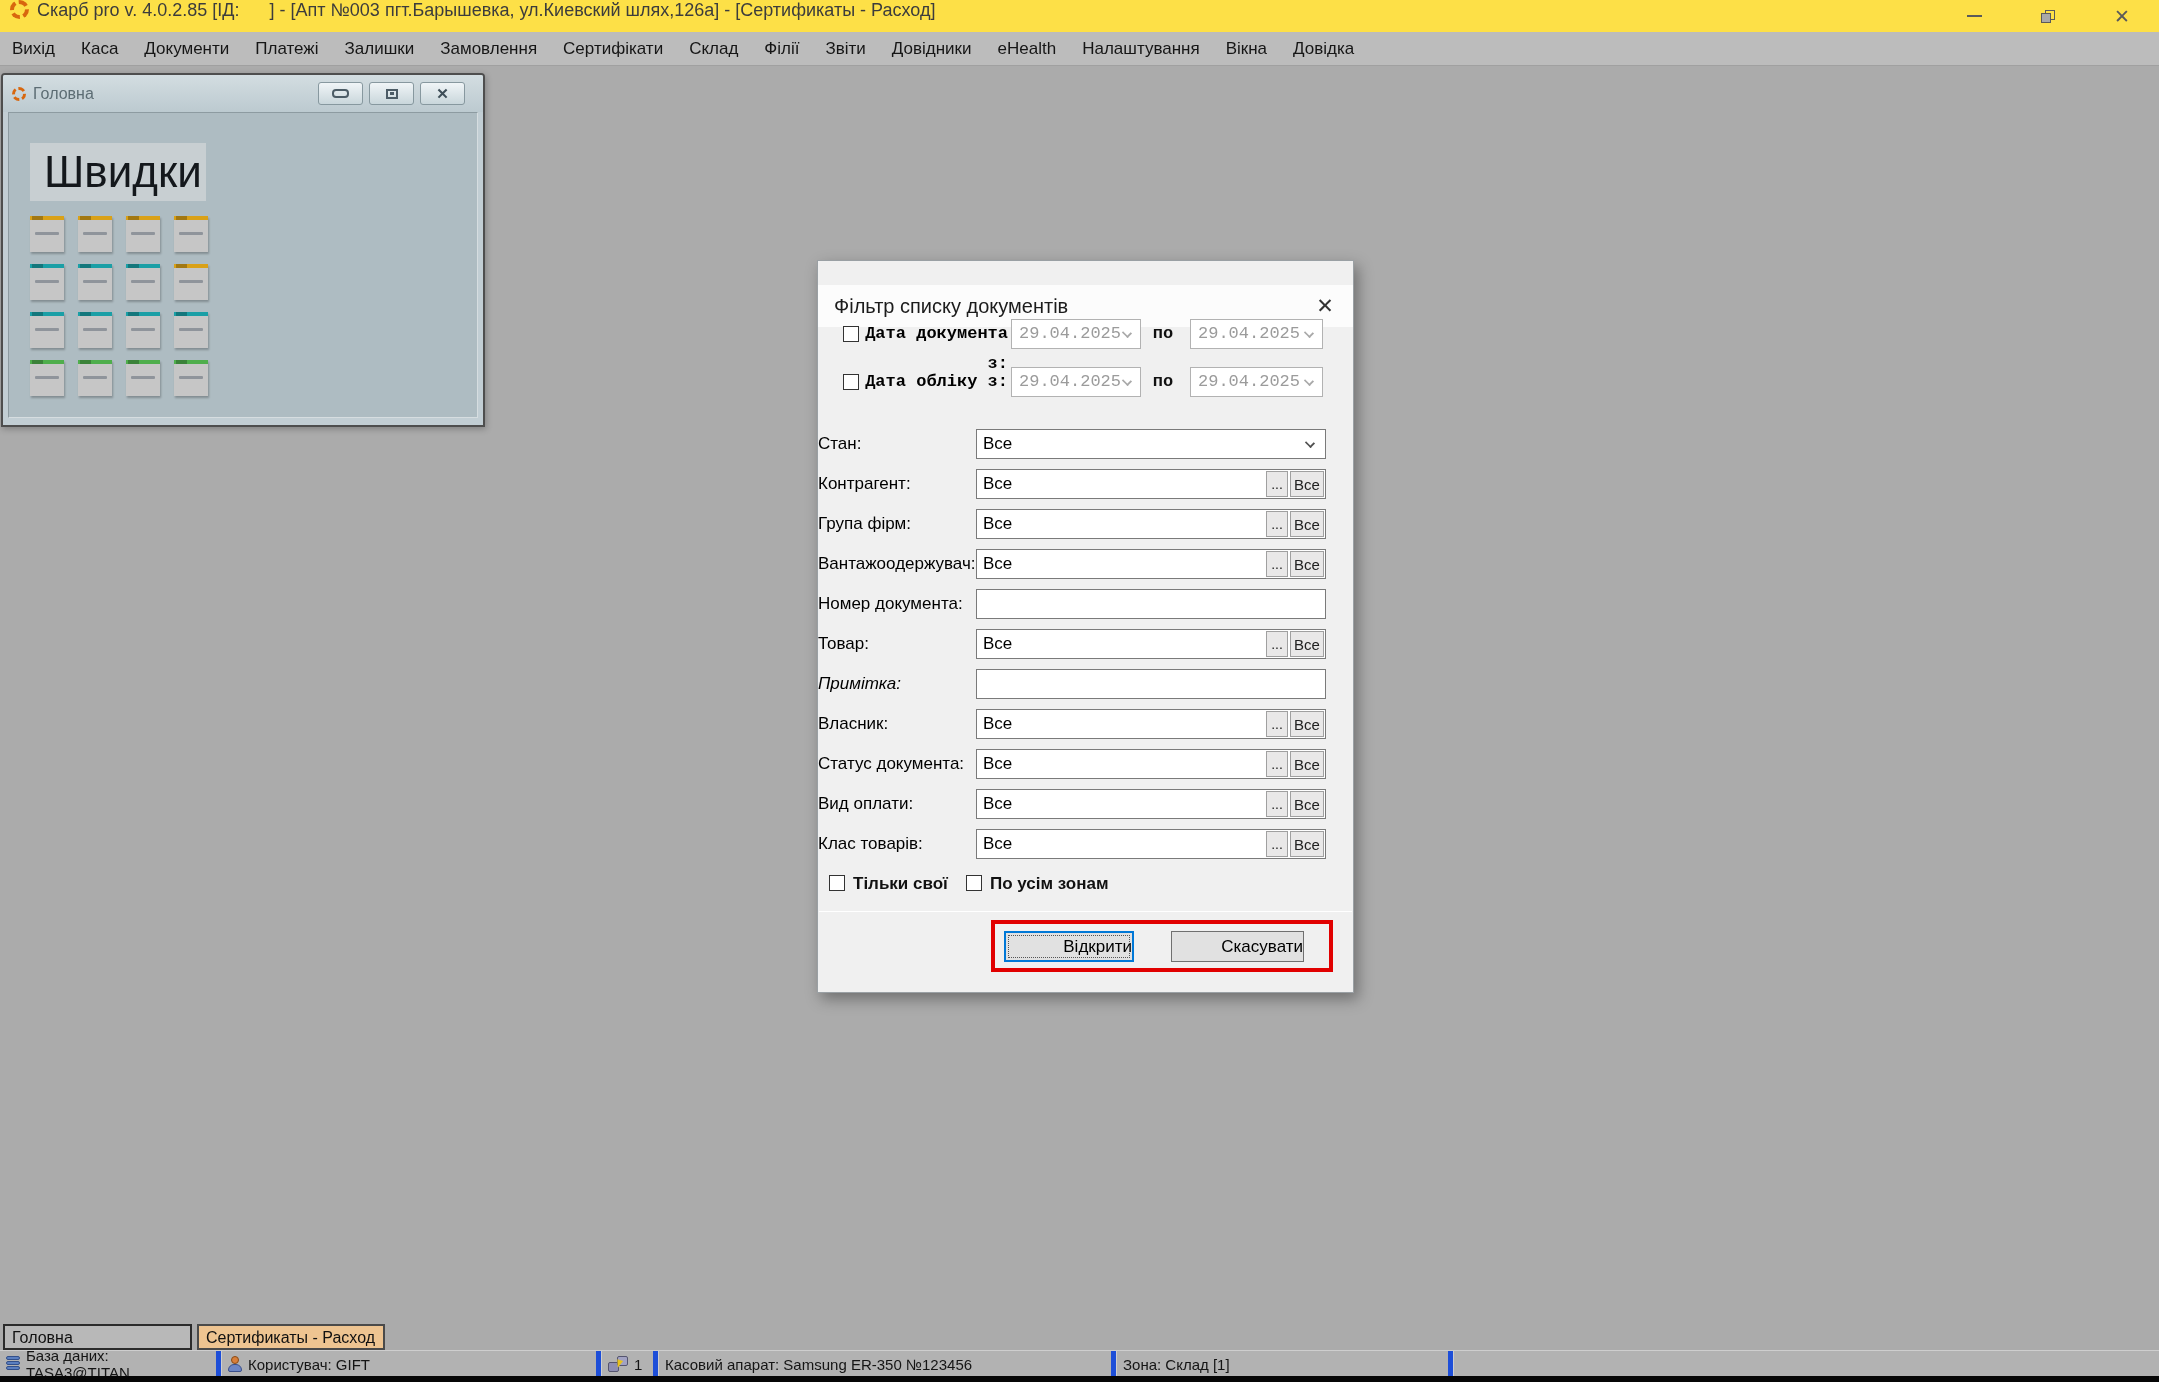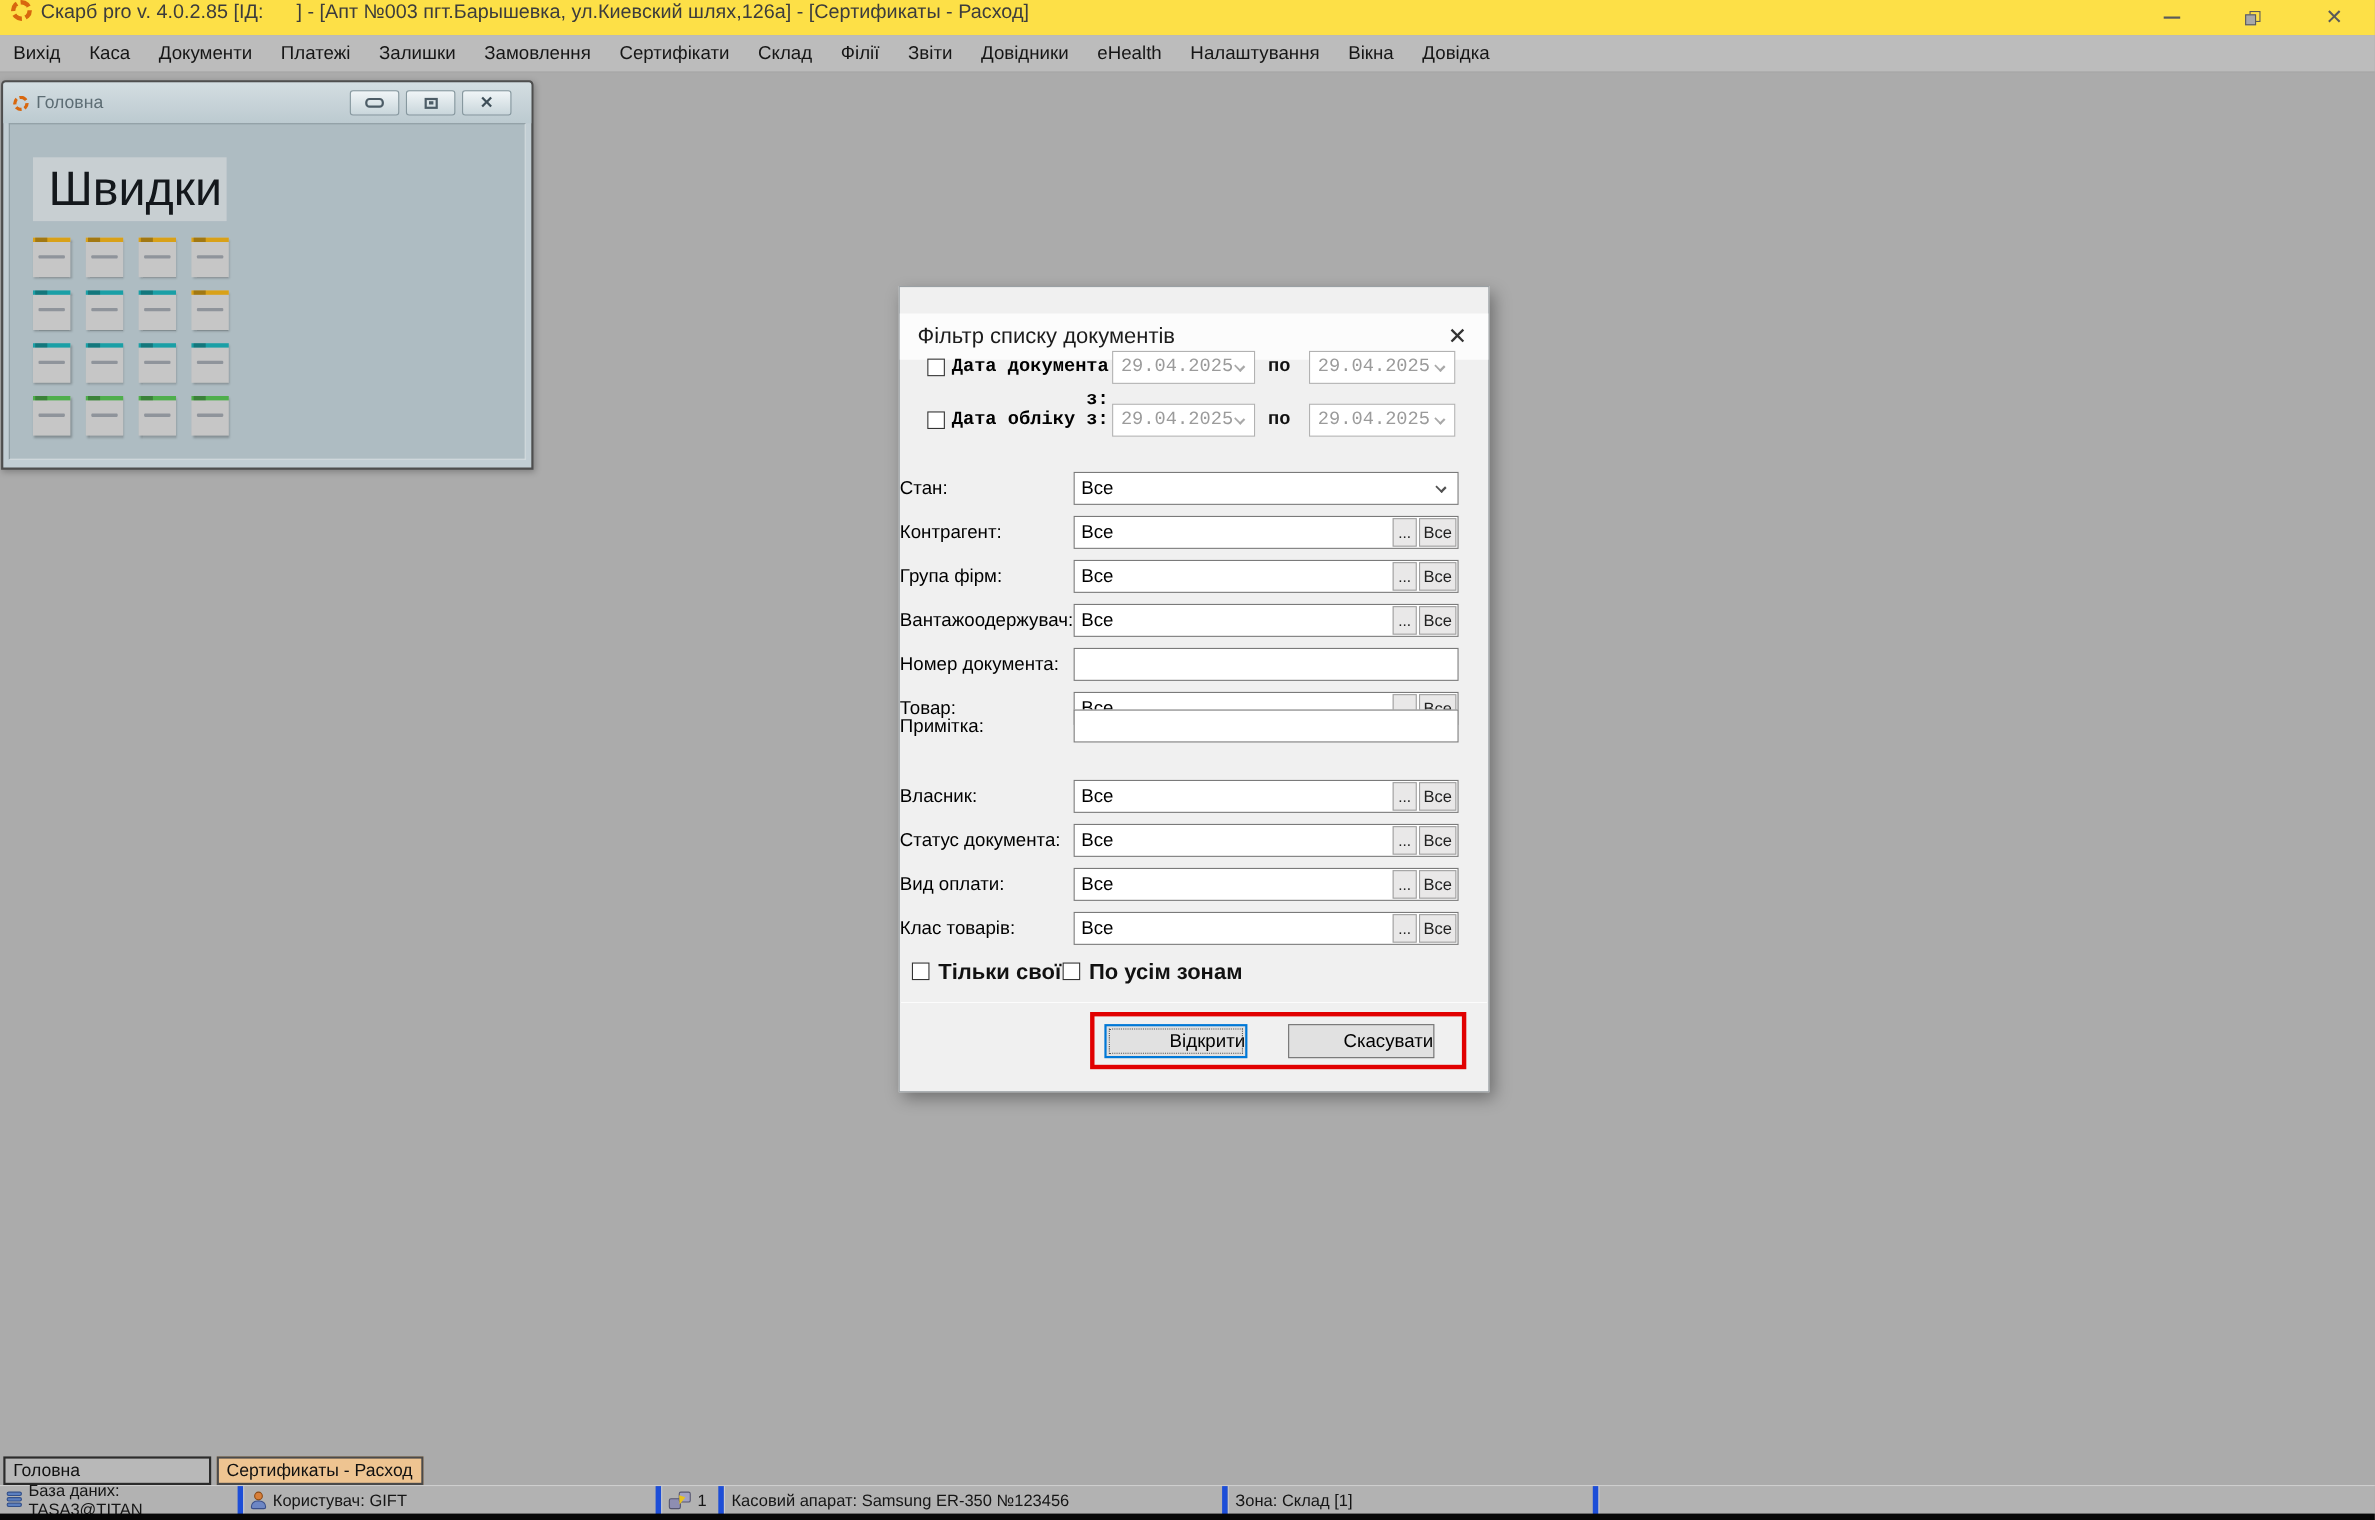--- a/index.html
+++ b/index.html
@@ -63,21 +63,21 @@
   .fgroup { position:absolute; left:158px; width:350px; height:30px; border:1px solid #7a7a7a; background:#fff; display:flex; padding:1px; }
   .fedit { flex:1; font-size:17px; line-height:26px; padding-left:5px; color:#000; }
   .fbtn { width:22px; height:26px; margin-left:2px; background:#e9e8e8; border:1px solid #a0a0a0; font-size:14px; color:#222; display:flex; align-items:center; justify-content:center; }
   .fbtn.all { width:34px; font-size:15px; }
   .fcombo { position:absolute; left:158px; width:350px; height:30px; border:1px solid #7a7a7a; background:#fff; font-size:17px; line-height:28px; padding-left:6px; color:#000; }
   .fcombo .chev { position:absolute; right:11px; top:9px; width:8px; height:8px; border-right:2px solid #505050; border-bottom:2px solid #505050; transform:rotate(45deg) scale(1,0.8); }
   .ftext { position:absolute; left:158px; width:350px; height:30px; border:1px solid #7a7a7a; background:#fff; font-size:17px; line-height:28px; padding-left:5px; }
 
   .cbrow { position:absolute; left:0; top:612px; height:22px; width:537px; }
   .cbrow .checkbox { position:absolute; top:2px; }
-  .cblabel { position:absolute; font-size:20px; font-weight:bold; line-height:22px; }
+  .cblabel { position:absolute; font-size:17px; font-weight:bold; line-height:22px; }
 
   .dlg-sep { position:absolute; left:1px; right:1px; top:650px; height:1px; background:#dfdfdf; border-bottom:1px solid #fff; }
 
   .red-box { position:absolute; left:173px; top:659px; width:342px; height:52px; border:4px solid #e10000; }
   .btn { position:absolute; top:670px; height:31px; background:#e1e1e1; font-size:17px; color:#000; display:flex; align-items:center; justify-content:flex-end; }
   .btn-open { left:186px; width:130px; border:2px solid #0078d7; }
   .btn-open .focus { position:absolute; inset:2px; border:1px dotted #555; }
   .btn-cancel { left:353px; width:133px; border:1px solid #707070; }
 
   
@@ -324,21 +324,21 @@
 
   <div class="frow" style="top:368px;">
     <span class="flabel">Товар:</span>
     <div class="fgroup">
       <div class="fedit">Все</div>
       <div class="fbtn">...</div>
       <div class="fbtn all">Все</div>
     </div>
   </div>
 
-  <div class="frow" style="top:384px;">
+  <div class="frow" style="top:408px;font-style:italic;">
     <span class="flabel">Примітка:</span>
     <div class="ftext"></div>
   </div>
 
   <div class="frow" style="top:448px;">
     <span class="flabel">Власник:</span>
     <div class="fgroup">
       <div class="fedit">Все</div>
       <div class="fbtn">...</div>
       <div class="fbtn all">Все</div>

